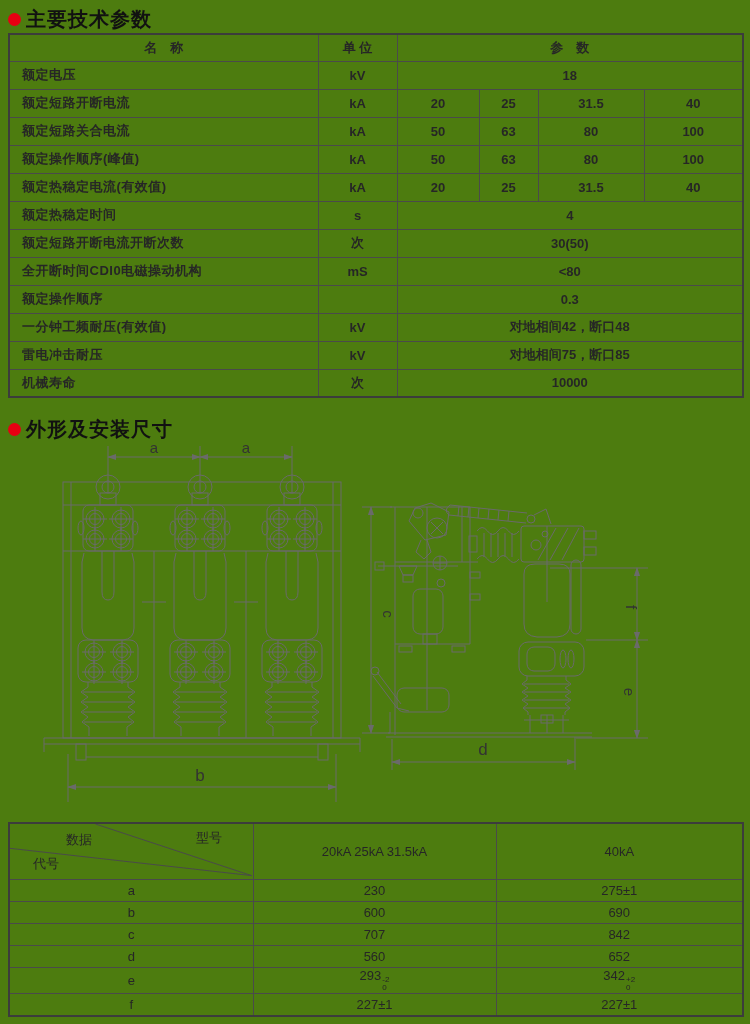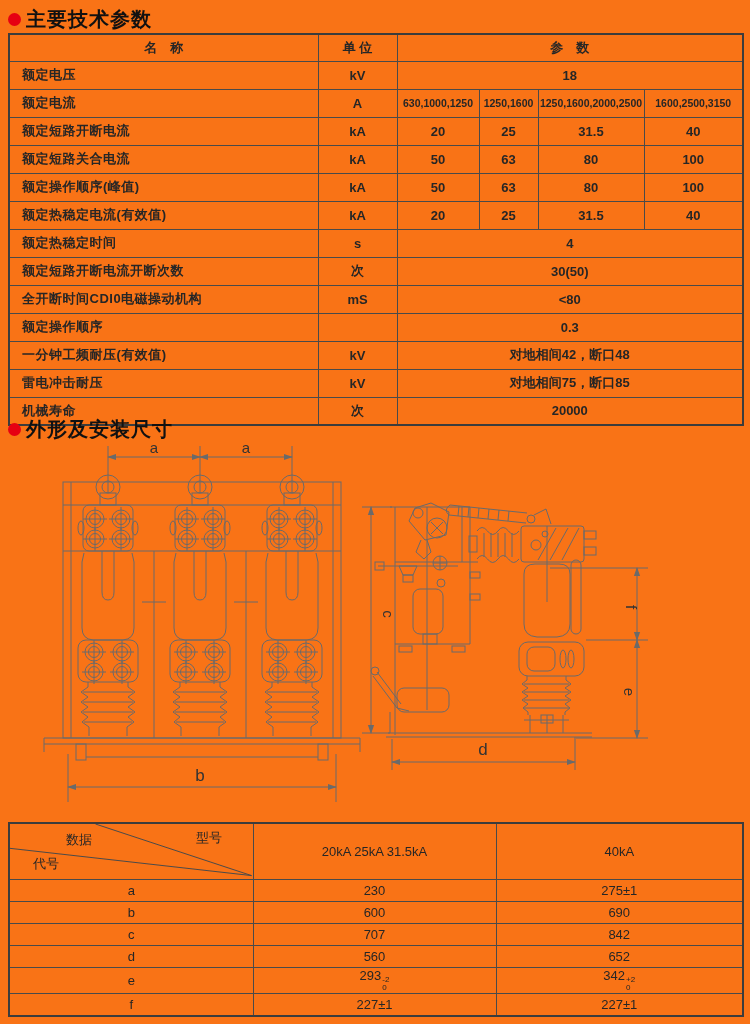--- a/index.html
+++ b/index.html
@@ -1,16 +1,16 @@
 <!DOCTYPE html>
 <html><head>
 <meta charset="utf-8">
 <style>
   html,body{margin:0;padding:0;background:#fff;}
-  .page{position:relative;width:750px;height:1024px;background:#f97316;overflow:hidden;
+  .page{position:relative;width:750px;height:1024px;background:#4d7c0f;overflow:hidden;
         font-family:"Liberation Sans","DejaVu Sans",sans-serif;color:#222;}
   .sec-title{position:absolute;left:8px;display:flex;align-items:center;gap:5px;
              font-size:20px;font-weight:bold;color:#111;letter-spacing:1px;}
   .bullet{width:13px;height:13px;border-radius:50%;background:#e60012;flex:0 0 auto;}
   table{border-collapse:collapse;table-layout:fixed;}
   
   .spec{position:absolute;left:8px;top:33px;width:734px;border:2px solid #3c3c3c;}
   .spec th,.spec td{border:1px solid #4a4a4a;font-size:13px;font-weight:bold;
                     text-align:center;padding:0;overflow:hidden;white-space:nowrap;color:#262626;}
   .spec thead tr{height:27px;}
@@ -63,28 +63,20 @@
         <th colspan="4">参　数</th>
       </tr>
     </thead>
     <tbody id="spec-body">
         <tr>
           <td class="name">额定电压</td>
           <td>kV</td>
           <td colspan="4">18</td>
         </tr>
         <tr>
-          <td class="name">额定电流</td>
-          <td>A</td>
-          <td class="compact">630,1000,1250</td>
-          <td class="compact">1250,1600</td>
-          <td class="compact">1250,1600,2000,2500</td>
-          <td class="compact">1600,2500,3150</td>
-        </tr>
-        <tr>
           <td class="name">额定短路开断电流</td>
           <td>kA</td>
           <td>20</td>
           <td>25</td>
           <td>31.5</td>
           <td>40</td>
         </tr>
         <tr>
           <td class="name">额定短路关合电流</td>
           <td>kA</td>
@@ -135,21 +127,21 @@
           <td colspan="4">对地相间42，断口48</td>
         </tr>
         <tr>
           <td class="name">雷电冲击耐压</td>
           <td>kV</td>
           <td colspan="4">对地相间75，断口85</td>
         </tr>
         <tr>
           <td class="name">机械寿命</td>
           <td>次</td>
-          <td colspan="4">20000</td>
+          <td colspan="4">10000</td>
         </tr>
       </tbody>
   </table>
 
   <div class="sec-title" style="top:416px;">
     <span class="bullet" style="background: rgb(230, 0, 18);"></span>
     <span>外形及安装尺寸</span>
   </div>
 
   <svg class="drawing" viewBox="0 0 750 372">

